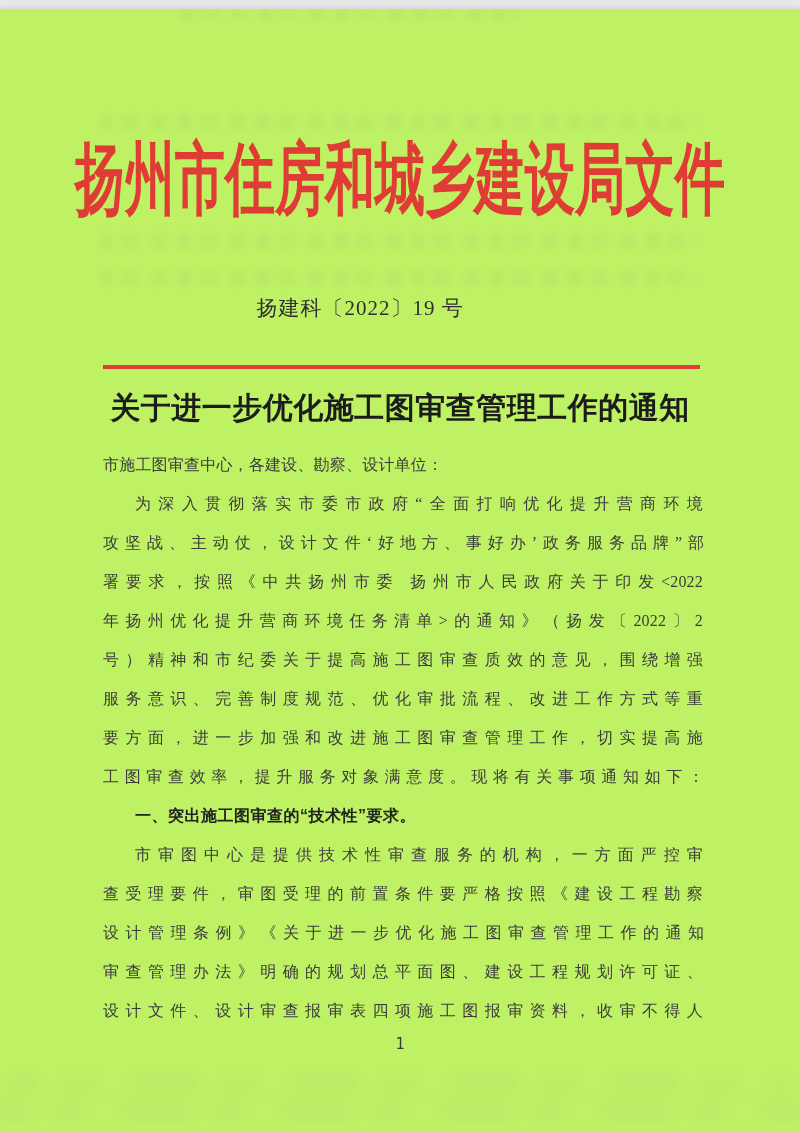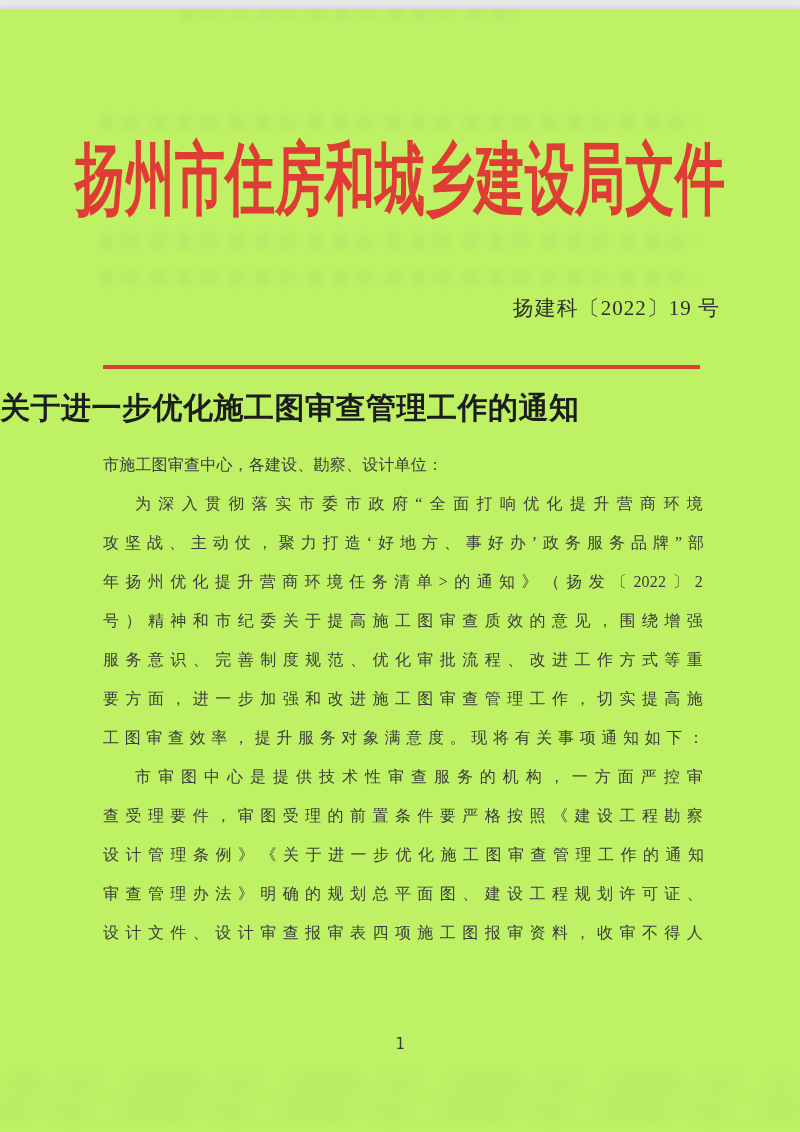--- a/index.html
+++ b/index.html
@@ -50,36 +50,36 @@
     font-weight:bold;
     letter-spacing:0px;
     transform:scaleY(1.58);
     transform-origin:50% 0;
     white-space:nowrap;
   }
 
   .doc-number {
     position:absolute;
     top:285px; left:0; width:720px;
-    text-align:right;
+    text-align:center;
     font-size:21px;
     color:#2e2e2e;
     letter-spacing:1px;
   }
 
   .red-rule {
     position:absolute;
     top:356px; left:103px;
     width:597px; height:4px;
   }
 
   .doc-title {
     position:absolute;
     top:379px; left:0; width:800px;
-    text-align:left;
+    text-align:center;
     font-size:30px;
     font-weight:bold;
     color:#1c1c1c;
     letter-spacing:0.5px;
   }
 
   .doc-body {
     position:absolute;
     top:436px; left:103px;
     width:600px;
@@ -127,26 +127,28 @@
 
   <div class="doc-number">扬建科〔2022〕19 号</div>
 
   <div class="red-rule" style="background: rgb(222, 60, 52);"></div>
 
   <div class="doc-title">关于进一步优化施工图审查管理工作的通知</div>
 
   <div class="doc-body">
       <div class="line">市施工图审查中心，各建设、勘察、设计单位：</div>
       <div class="line indent justify">为深入贯彻落实市委市政府“全面打响优化提升营商环境</div>
-      <div class="line justify tight">攻坚战、主动仗，聚力打造‘好地方、事好办’政务服务品牌”部</div>
+      <div class="line justify tight">攻坚战、主动仗，设计文件‘好地方、事好办’政务服务品牌”部</div>
+      <div class="line justify">署要求，按照《中共扬州市委 扬州市人民政府关于印发&lt;2022</div>
       <div class="line justify">年扬州优化提升营商环境任务清单&gt;的通知》（扬发〔2022〕2</div>
       <div class="line justify">号）精神和市纪委关于提高施工图审查质效的意见，围绕增强</div>
       <div class="line justify">服务意识、完善制度规范、优化审批流程、改进工作方式等重</div>
       <div class="line justify">要方面，进一步加强和改进施工图审查管理工作，切实提高施</div>
       <div class="line justify tight">工图审查效率，提升服务对象满意度。现将有关事项通知如下：</div>
+      <div class="line indent heading">一、突出施工图审查的“技术性”要求。</div>
       <div class="line indent justify">市审图中心是提供技术性审查服务的机构，一方面严控审</div>
       <div class="line justify">查受理要件，审图受理的前置条件要严格按照《建设工程勘察</div>
       <div class="line justify tight">设计管理条例》《关于进一步优化施工图审查管理工作的通知</div>
       <div class="line justify">审查管理办法》明确的规划总平面图、建设工程规划许可证、</div>
       <div class="line justify">设计文件、设计审查报审表四项施工图报审资料，收审不得人</div>
     </div>
 
   <div class="page-number">1</div>
 
 </div>

